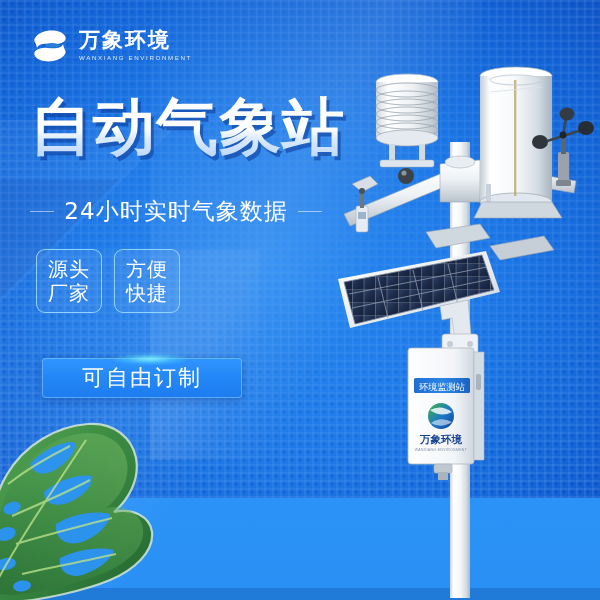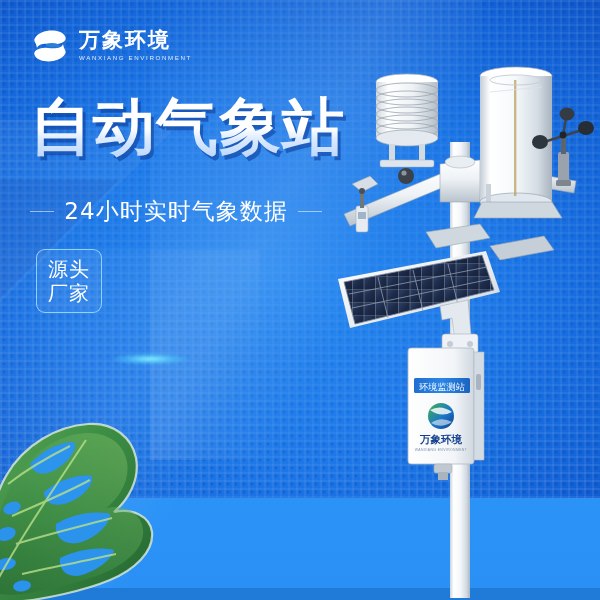--- a/index.html
+++ b/index.html
@@ -382,17 +382,24 @@
     <span class="sub-rule"></span>
     <span class="subtitle">24小时实时气象数据</span>
     <span class="sub-rule"></span>
   </div>
 
   <div class="badges">
     <div class="badge">
       <span>源头</span>
       <span>厂家</span>
     </div>
-  </div>
-
+    <div class="badge">
+      <span>方便</span>
+      <span>快捷</span>
+    </div>
+  </div>
+
+  <div class="cta">
+    <span class="cta-label">可自由订制</span>
+  </div>
   <div class="cta-glow"></div>
 
 </div>
 
 </body></html>

